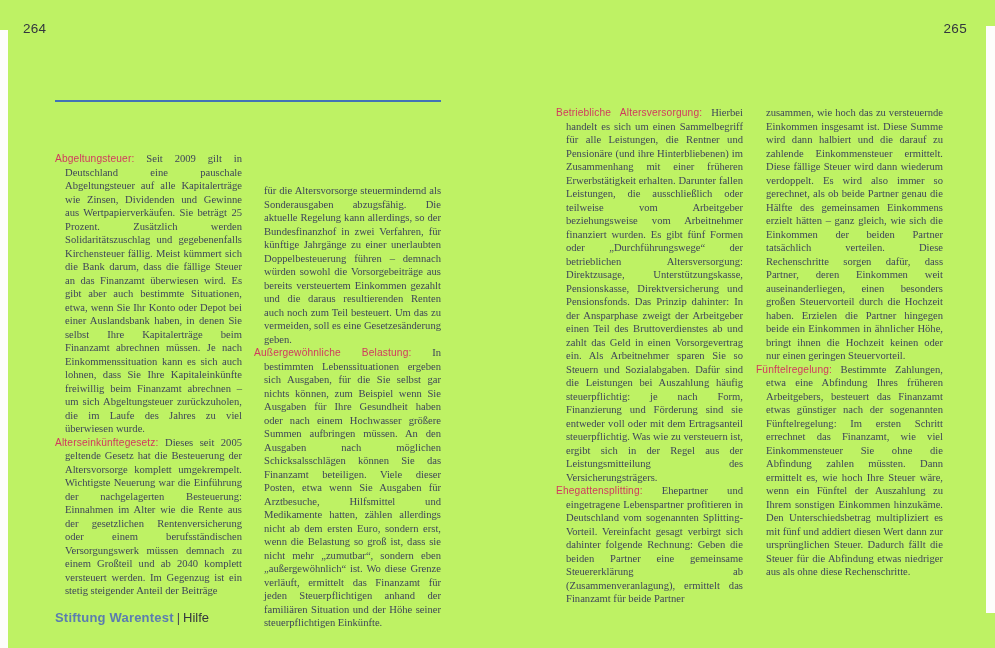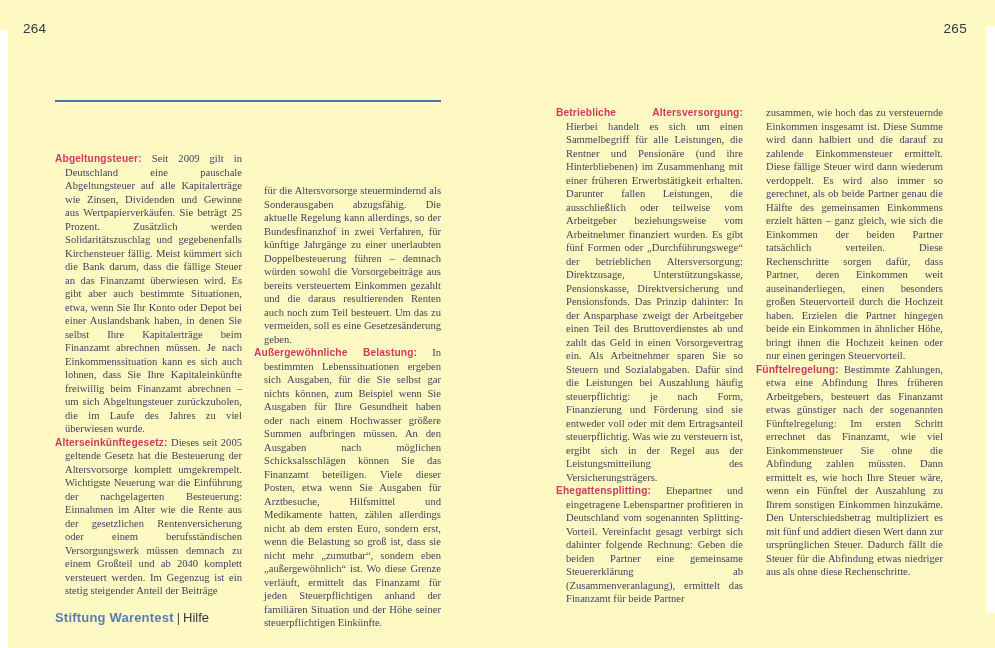--- a/index.html
+++ b/index.html
@@ -5,21 +5,21 @@
   html, body { margin: 0; padding: 0; }
   body {
     width: 995px; height: 648px;
     background: #ffffff;
     font-family: "Liberation Serif", serif;
     overflow: hidden;
   }
   .spread {
     position: relative;
     width: 995px; height: 648px;
-    background: #fef9c3;
+    background: #bef264;
   }
   .page-edge {
     position: absolute;
     background: #fdfdfb;
   }
   .edge-left  { left: 0; top: 30px; width: 8px; height: 618px; }
   .edge-right { right: 0; top: 26px; width: 9px; height: 587px; }
 
   .pagenum {
     position: absolute; top: 21px;
@@ -47,21 +47,21 @@
   }
   .col-lp1 { left: 55px;  top: 152px; }
   .col-lp2 { left: 254px; top: 152px; margin-top: 32px; }
   .col-rp1 { left: 556px; top: 106px; }
   .col-rp2 { left: 756px; top: 106px; }
 
   .entry { margin: 0; padding-left: 10px; text-indent: -10px; }
   .entry.cont { text-indent: 0; }
   .kw {
     font-family: "Liberation Sans", sans-serif;
-    font-weight: 700; font-size: 10.2px; color: #d13a5e;
+    font-weight: 400; font-size: 10.2px; color: #d13a5e;
     letter-spacing: 0.15px;
   }
 
   .footer {
     position: absolute; left: 55px; top: 610px;
     font-family: "Liberation Sans", sans-serif;
     font-size: 13px; color: #33363e;
   }
   .footer .brand { font-weight: 700; color: #5b7cb0; letter-spacing: 0.2px; }
   .footer .sep { color: #4a4e58; margin: 0 3px; }

